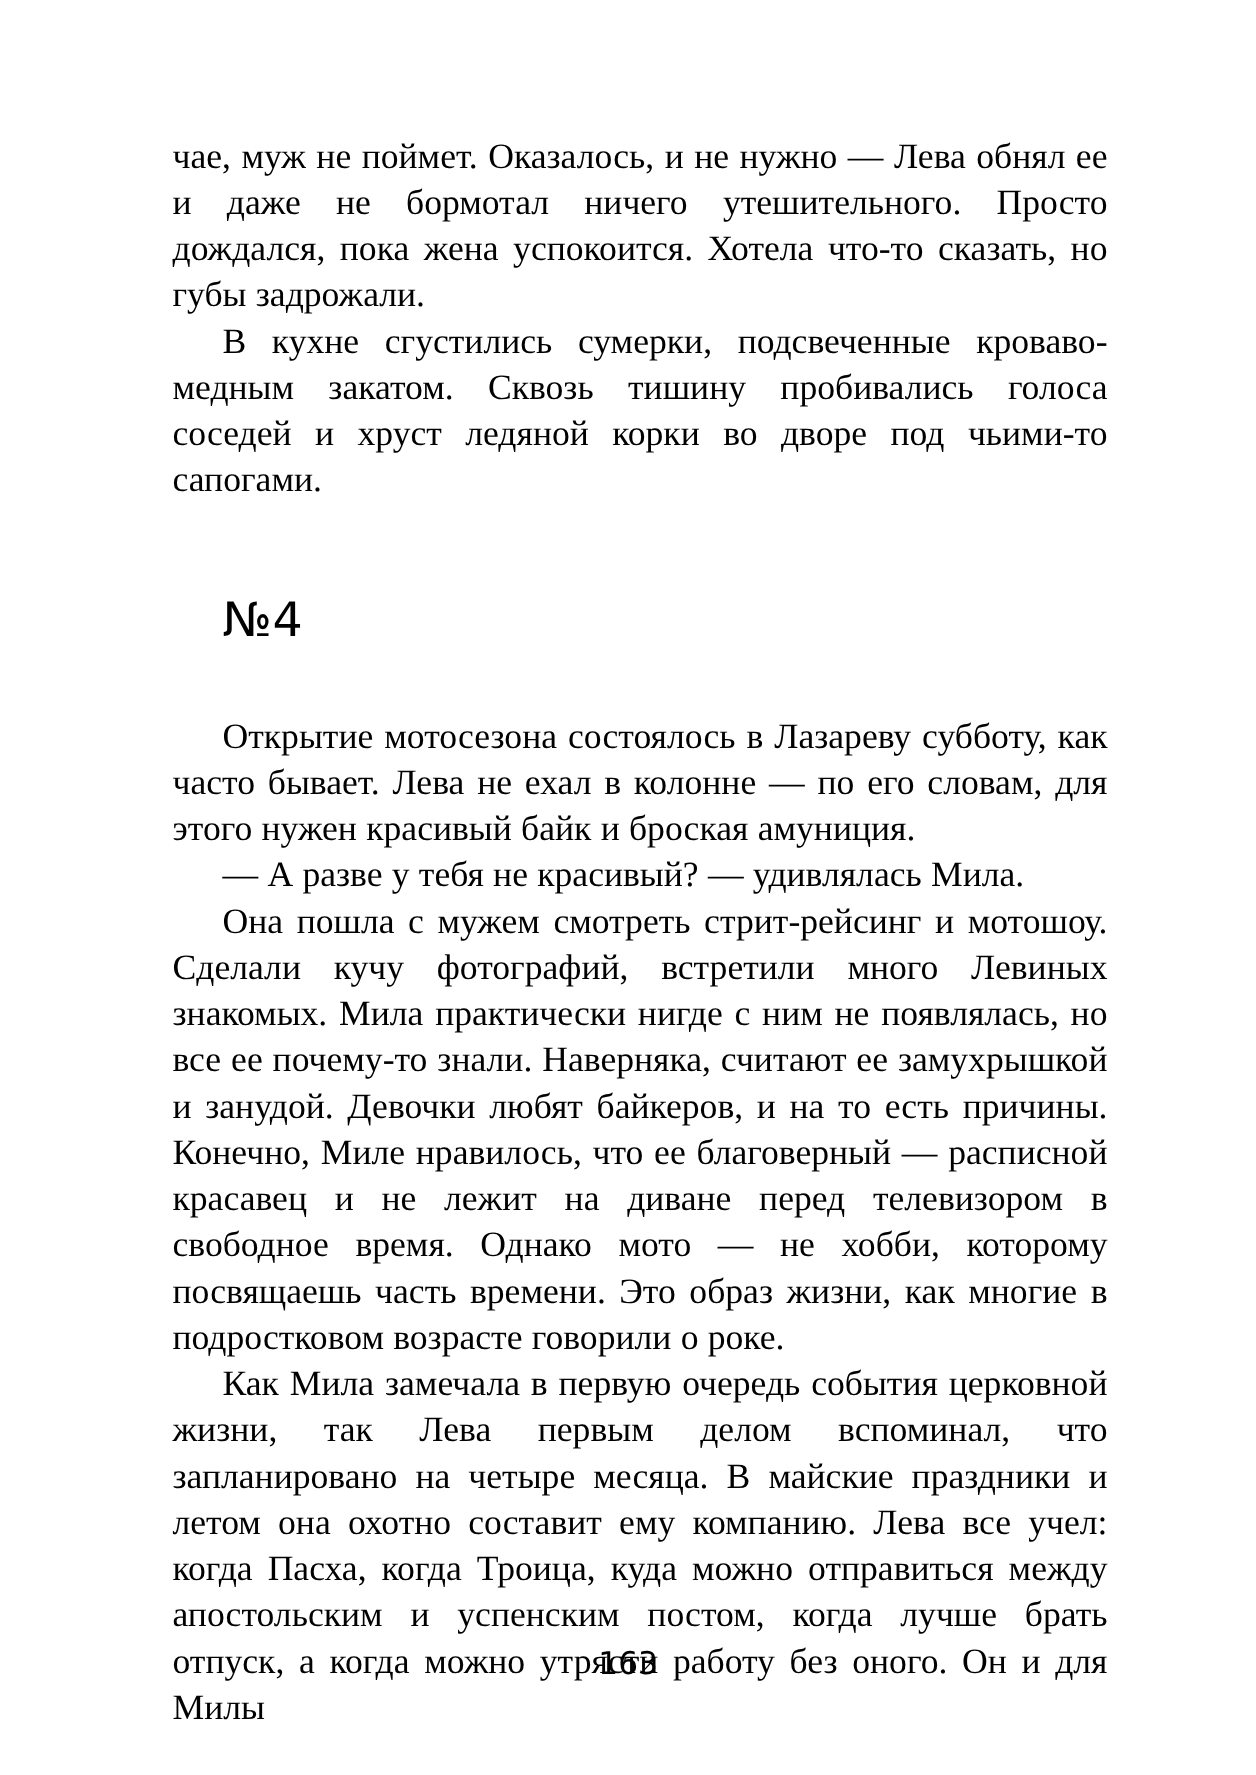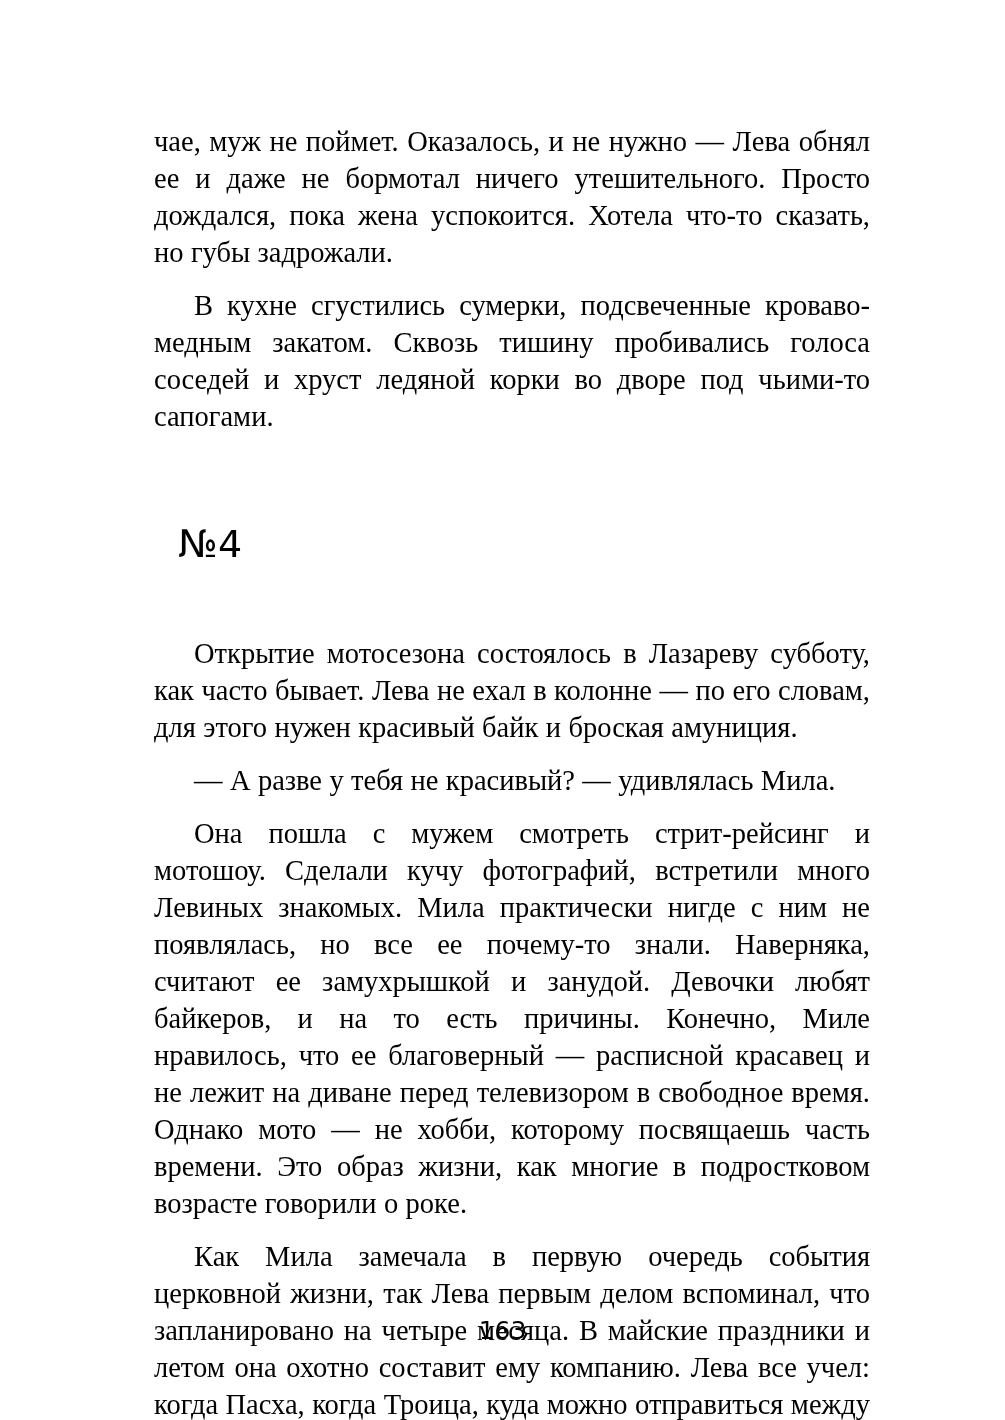--- a/index.html
+++ b/index.html
@@ -23,21 +23,21 @@
     position: absolute;
     left: 138px;
     top: 107px;
     width: 748px;
   }
   .para {
     font-size: 28.5px;
     line-height: 37px;
     text-align: justify;
     text-justify: inter-word;
-    margin: 16px;
+    margin: 0;
     hyphens: manual;
     -webkit-hyphens: manual;
     word-spacing: 0.01em;
   }
   .para.continued {
     text-indent: 0;
   }
   .para.indented {
     text-indent: 40px;
   }

